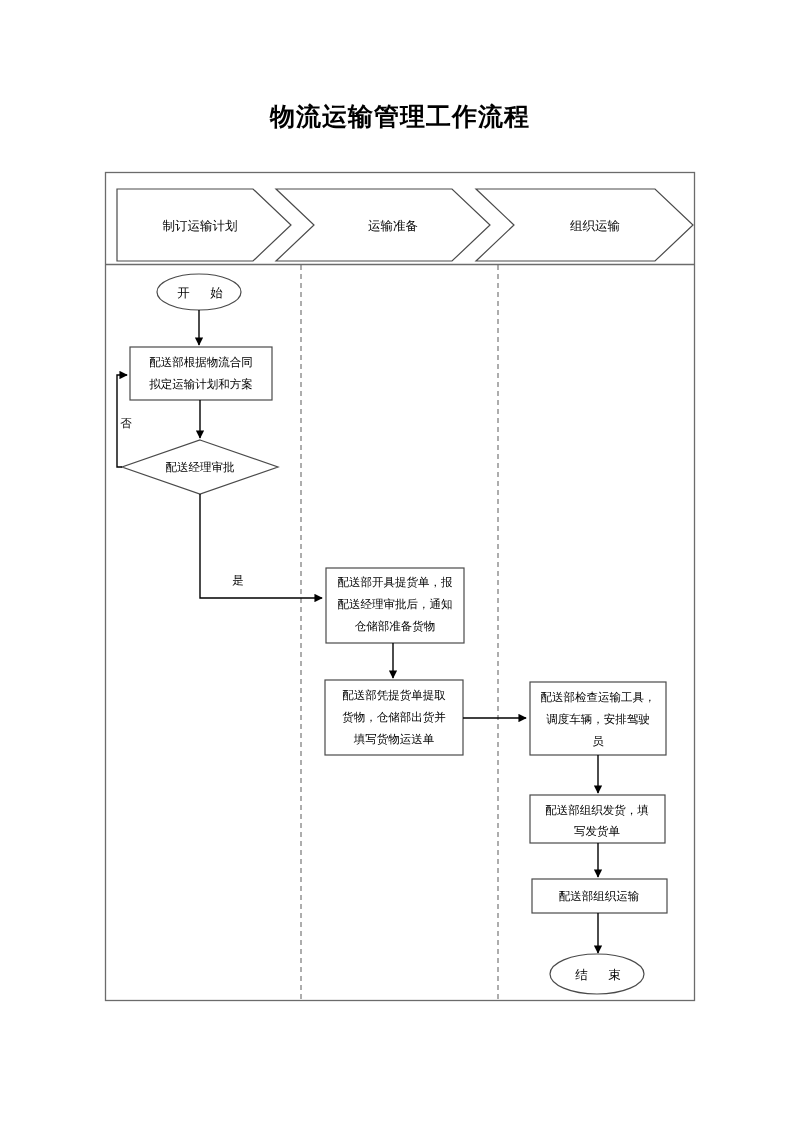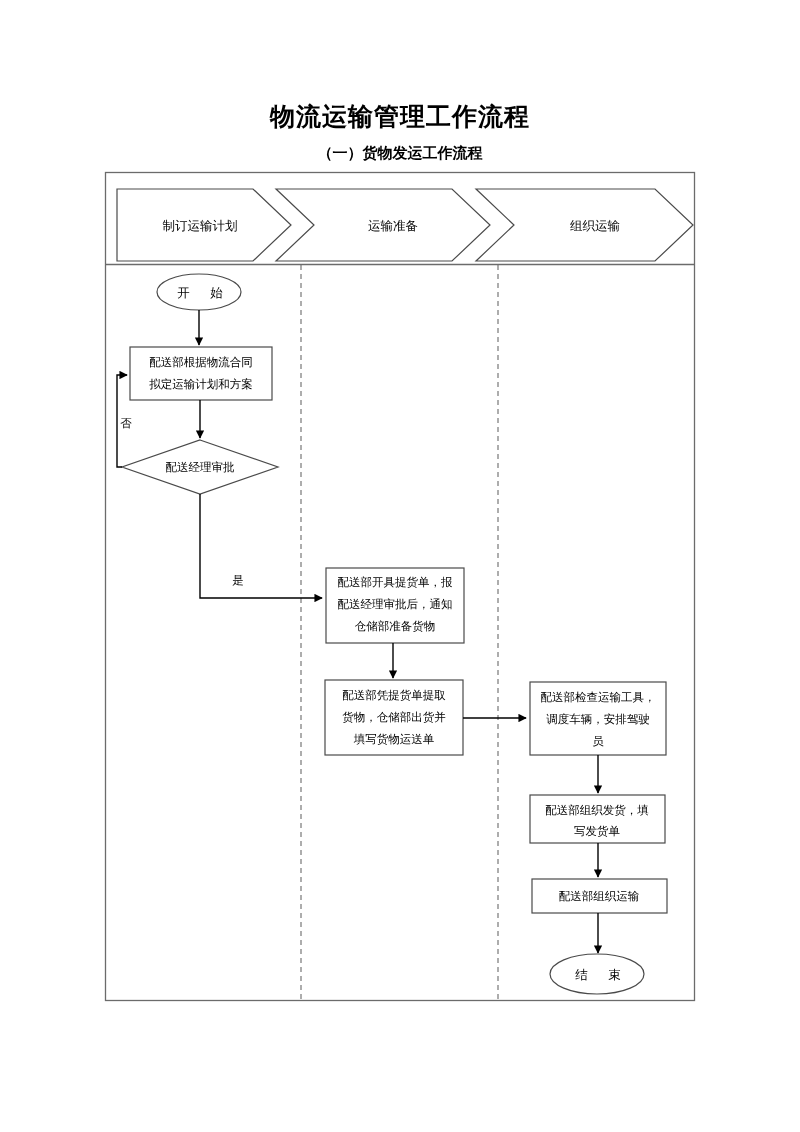--- a/index.html
+++ b/index.html
@@ -96,21 +96,20 @@
     stroke-width: 1.4;
     fill: none;
   }
 </style>
 </head>
 <body>
 
 <div id="page">
 
   <div class="title">物流运输管理工作流程</div>
-  <div class="subtitle">（一）货物发运工作流程</div>
 
   <svg id="chart-svg" width="800" height="1132">
     <defs>
       <marker id="arrow" viewBox="0 0 10 10" refX="9" refY="5" markerWidth="6" markerHeight="6" orient="auto-start-reverse">
         <path d="M 0 0 L 10 5 L 0 10 z" fill="#000000"></path>
       </marker>
     </defs>
 
     <rect class="frame" x="105.5" y="172.5" width="589" height="828"></rect>
 

